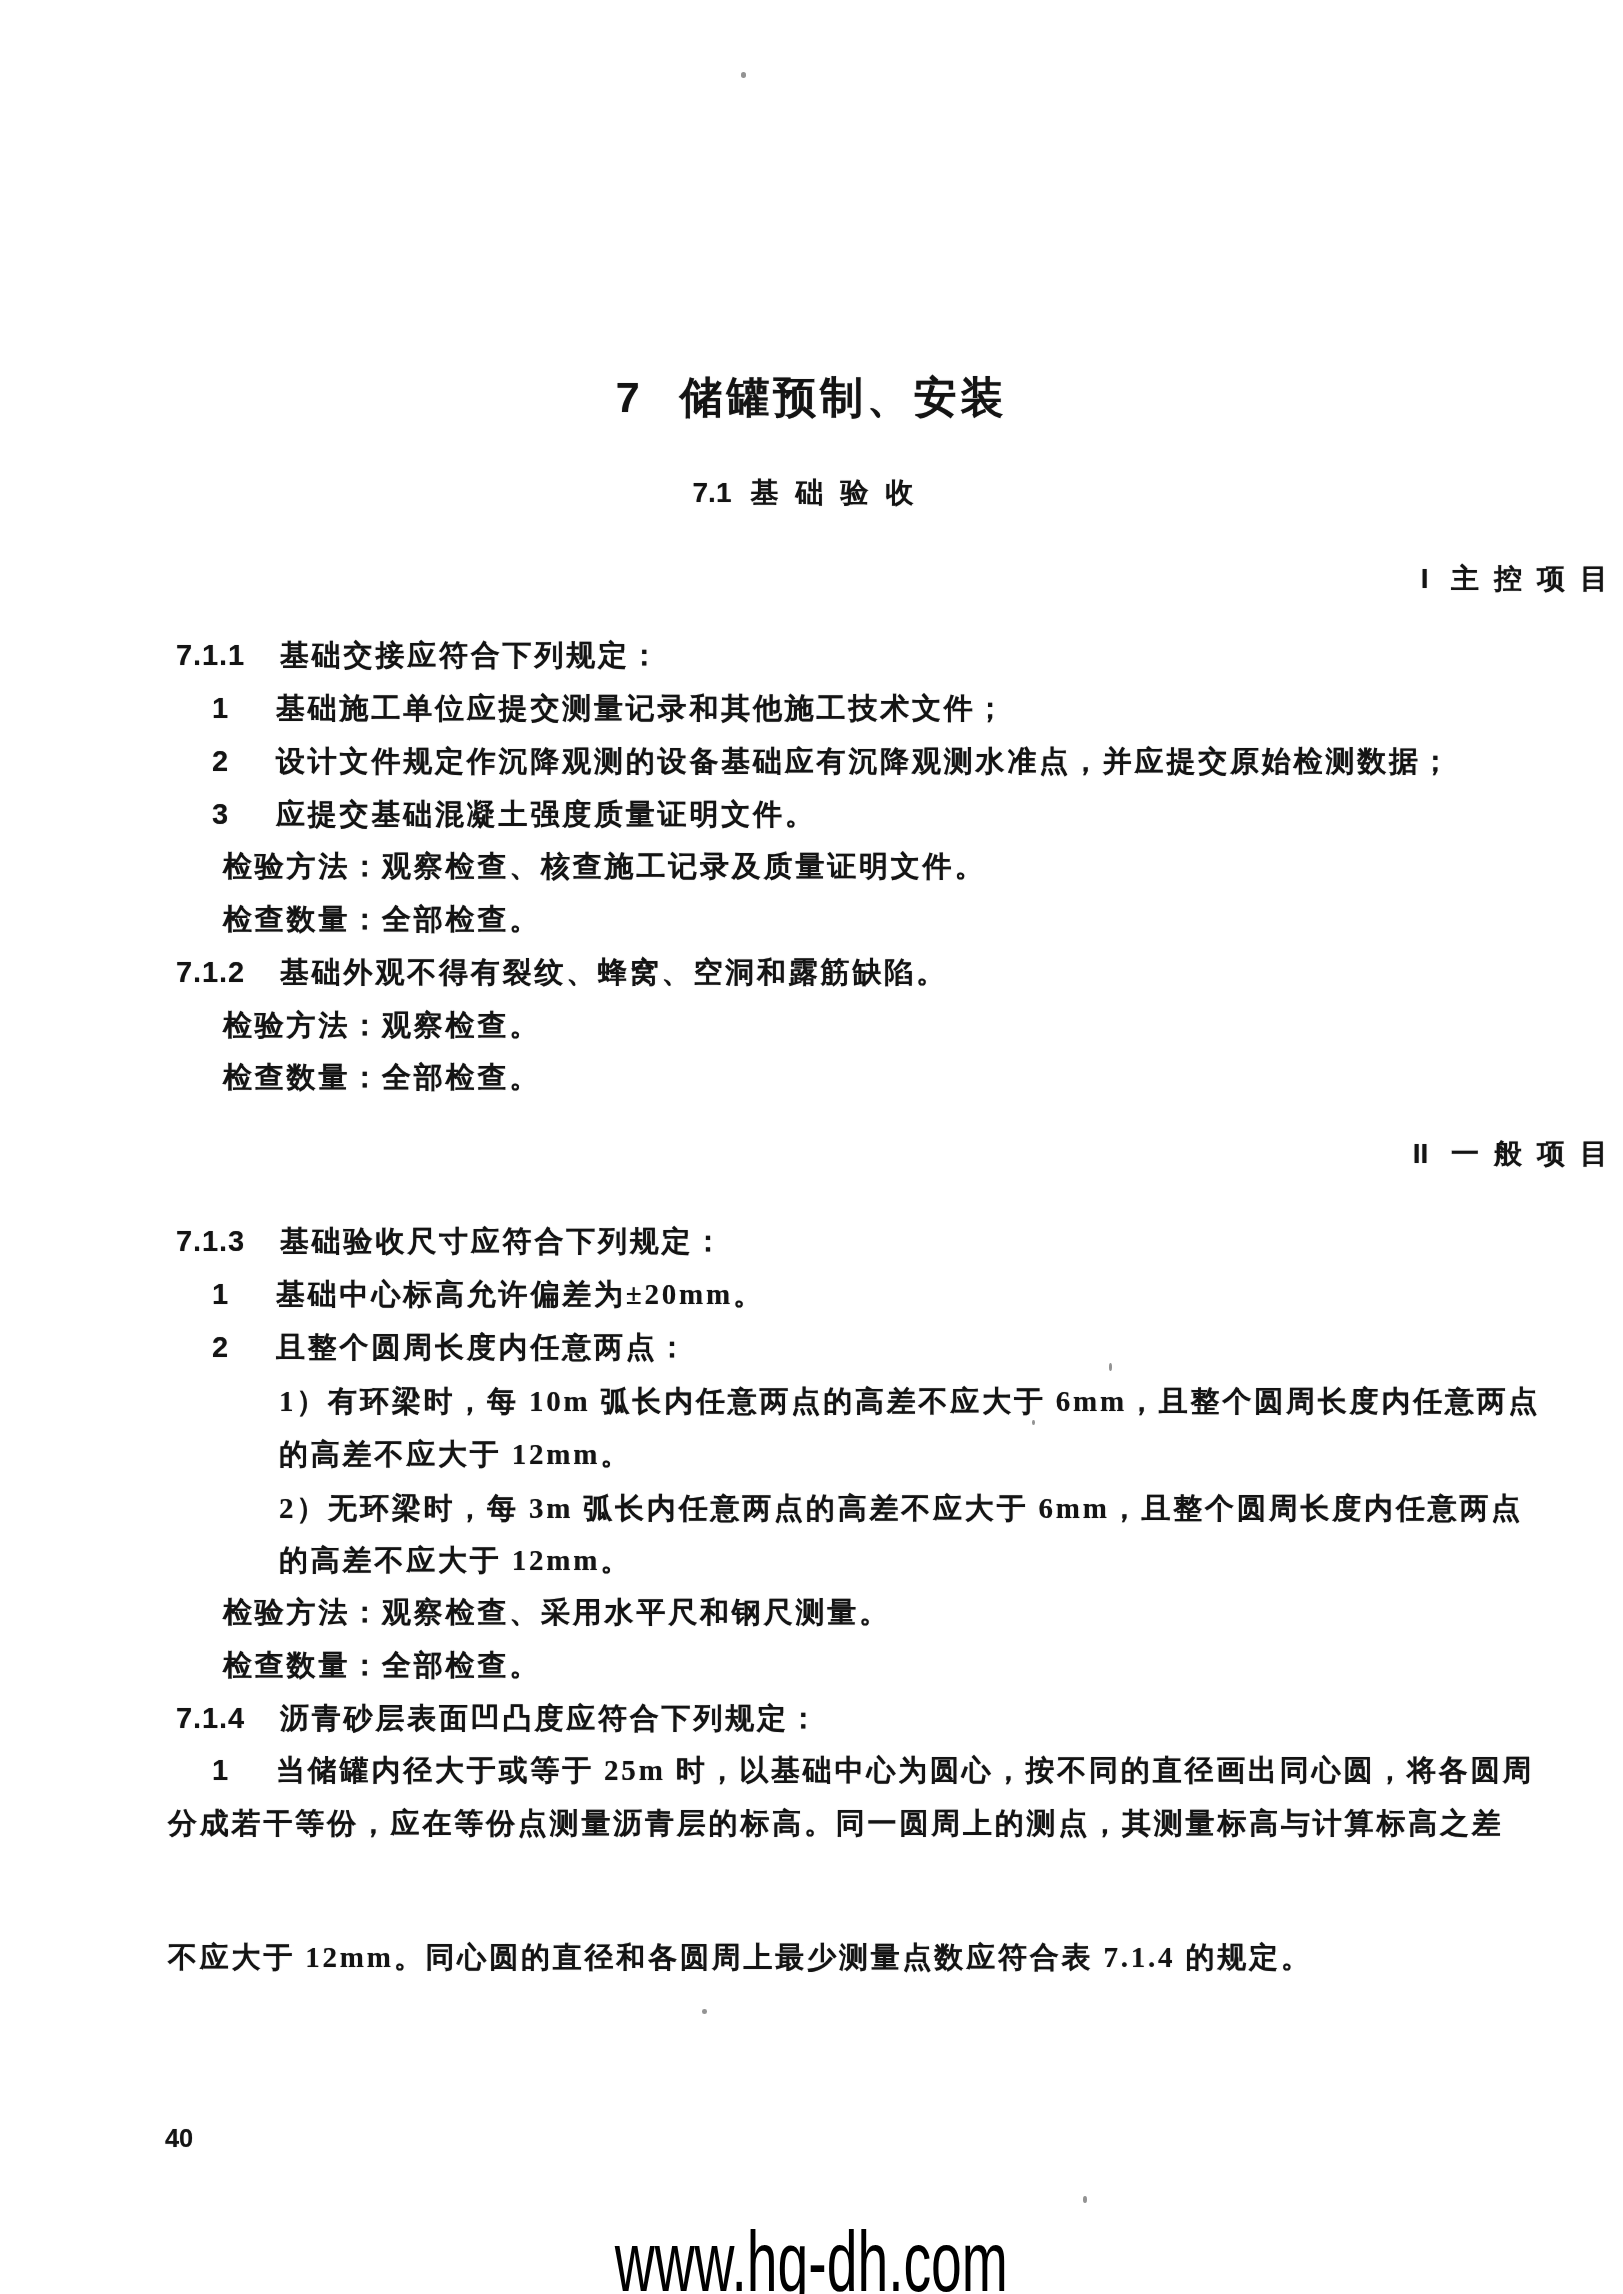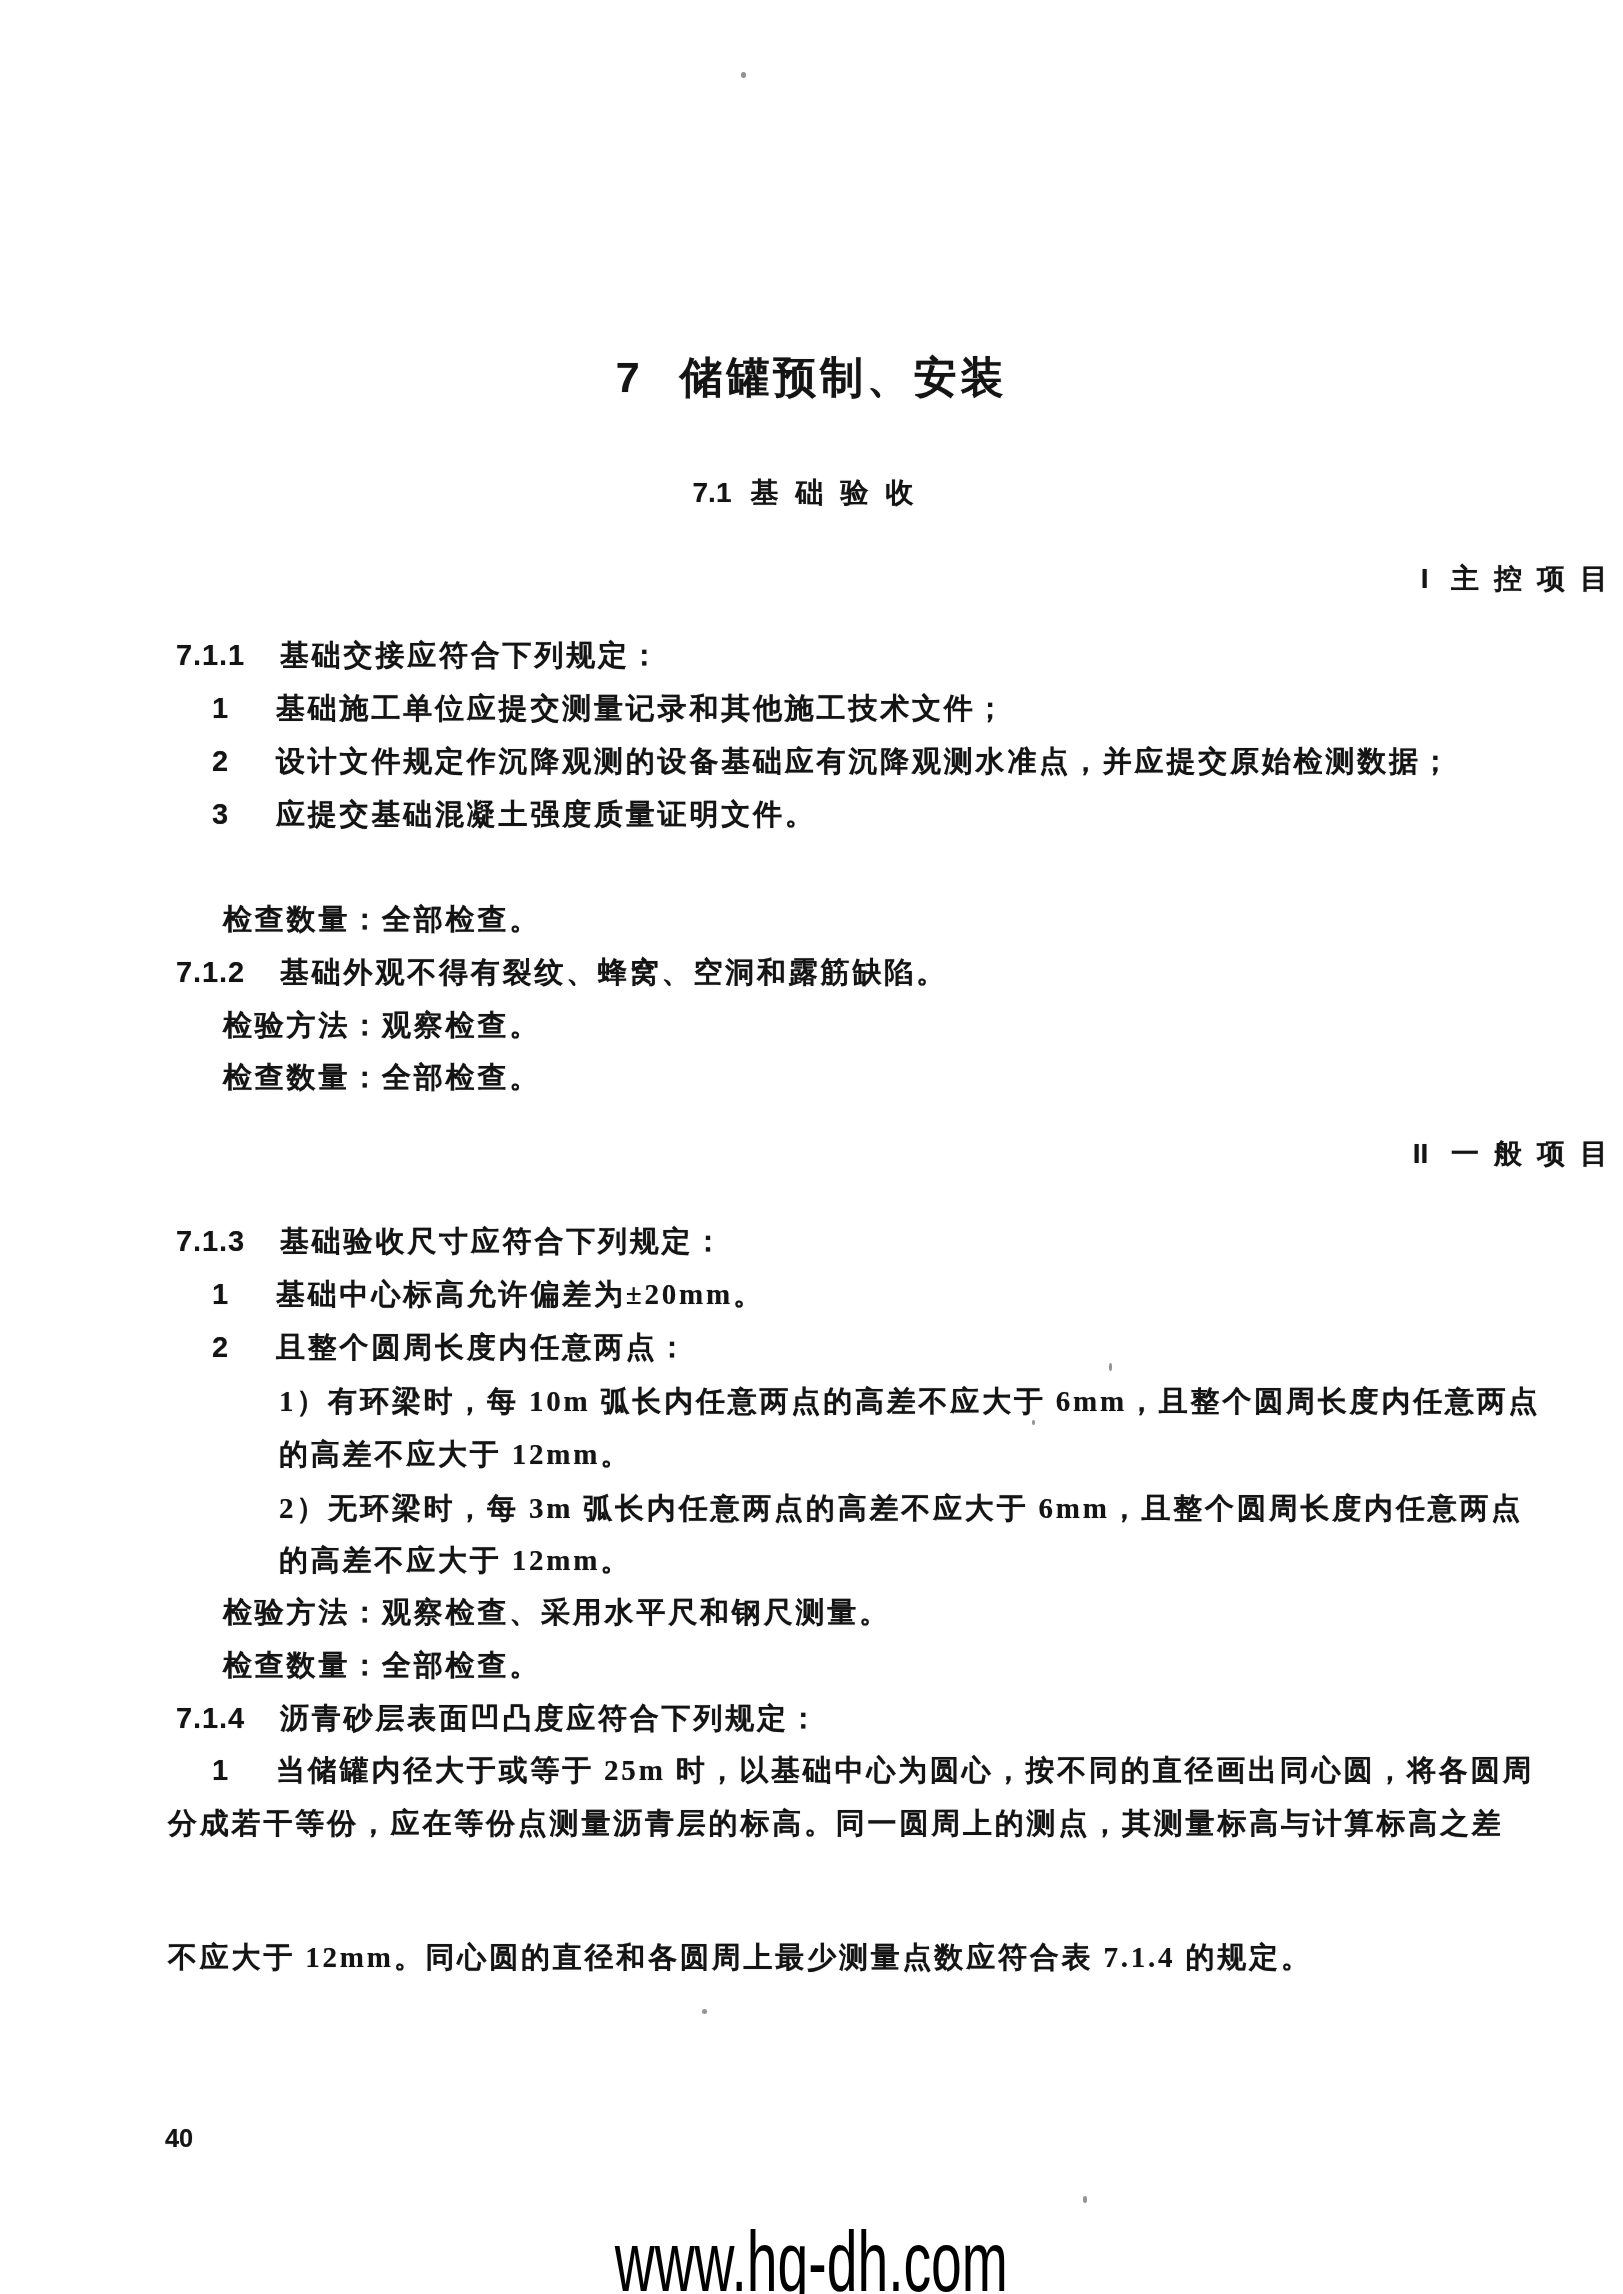--- a/index.html
+++ b/index.html
@@ -9,21 +9,21 @@
     margin:0 auto;
     background:#ffffff;
     overflow:hidden;
     font-family:"Liberation Serif", serif;
     color:#141414;
   }
   
   .ink{ text-shadow:0 0 0.9px rgba(20,20,20,.45); }
 
   .chapter-title{
-    position:absolute; top:352px; left:0; width:100%;
+    position:absolute; top:372px; left:0; width:100%;
     text-align:center; font-weight:bold; font-size:43px; line-height:51px;
     white-space:nowrap;
   }
   .chapter-title .num{
     font-family:"Liberation Sans", sans-serif;
     margin-right:40px;
   }
   .chapter-title .ttl{ letter-spacing:3.8px; }
 
   .section-heading{
@@ -104,20 +104,21 @@
   </div>
 
   <div class="part-heading part-master ink">
     <span class="num">I</span><span class="ttl">主控项目</span>
   </div>
 
   <div class="line l-clause ink" style="top:638px"><span class="num">7.1.1</span><span>基础交接应符合下列规定：</span></div>
   <div class="line l-item ink" style="top:691px"><span class="num">1</span><span>基础施工单位应提交测量记录和其他施工技术文件；</span></div>
   <div class="line l-item ink" style="top:744px"><span class="num">2</span><span>设计文件规定作沉降观测的设备基础应有沉降观测水准点，并应提交原始检测数据；</span></div>
   <div class="line l-item ink" style="top:797px"><span class="num">3</span><span>应提交基础混凝土强度质量证明文件。</span></div>
+  <div class="line l-para ink" style="top:849px"><span>检验方法：观察检查、核查施工记录及质量证明文件。</span></div>
   <div class="line l-para ink" style="top:902px"><span>检查数量：全部检查。</span></div>
 
   <div class="line l-clause ink" style="top:955px"><span class="num">7.1.2</span><span>基础外观不得有裂纹、蜂窝、空洞和露筋缺陷。</span></div>
   <div class="line l-para ink" style="top:1008px"><span>检验方法：观察检查。</span></div>
   <div class="line l-para ink" style="top:1060px"><span>检查数量：全部检查。</span></div>
 
   <div class="part-heading part-general ink">
     <span class="num">II</span><span class="ttl">一般项目</span>
   </div>
 

